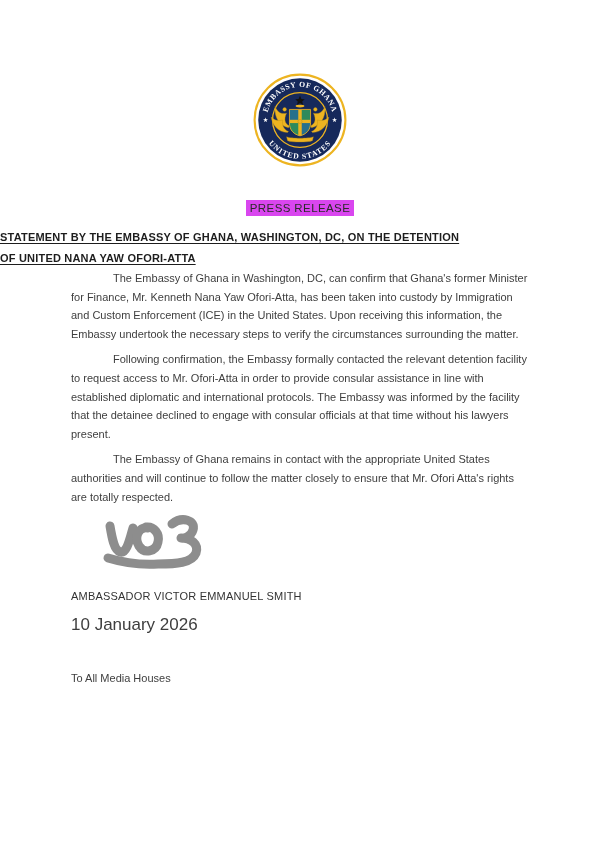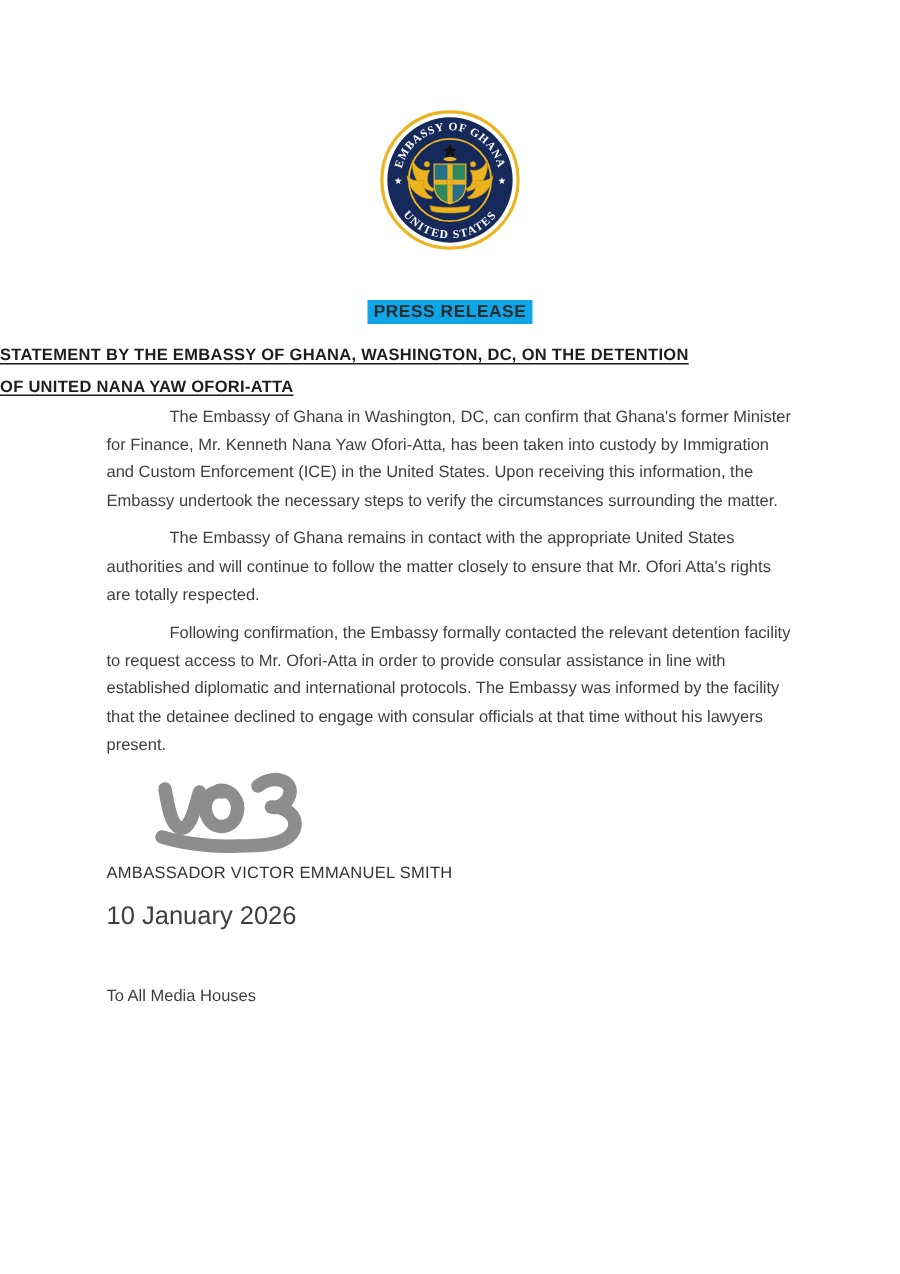--- a/index.html
+++ b/index.html
@@ -7,36 +7,36 @@
     width:600px; height:849px; background:#ffffff; position:relative;
     overflow:hidden; font-family:"Liberation Sans", sans-serif;
     color:#3e3e3e; margin:0 auto;
   }
   .seal-wrap { padding-top:72px; display:flex; justify-content:center; }
   .seal { width:96px; height:96px; display:block; }
   .seal-arc-text { font-family:"Liberation Serif", serif; font-weight:bold; fill:#ffffff; }
 
   .press-release-row { text-align:center; margin-top:30px; }
   .press-release {
-    display:inline-block; background:#0ea5e9; color:#2b2b2b;
-    font-size:11.5px; font-weight:bold; letter-spacing:0.4px;
+    display:inline-block; background:#d946ef; color:#2b2b2b;
+    font-size:11.5px; font-weight:normal; letter-spacing:0.4px;
     padding:1px 4px; line-height:14px;
   }
   .title {
     margin-top:11px; font-weight:bold;
     font-size:11px; line-height:21px; color:#1d1d1d; letter-spacing:0.2px;
   }
   .title .t-line { text-decoration:underline; text-underline-offset:2px; }
 
   .body-text { margin:0 71px 0 71px; font-size:11px; line-height:18.6px; color:#3e3e3e; }
   .body-text p { margin:0 0 7px 0; text-indent:42px; }
 
   .signature-svg { display:block; margin:1px 0 0 96px; }
 
-  .signatory { margin:3px 71px 0 71px; font-size:11px; color:#333333; letter-spacing:0.2px; }
+  .signatory { margin:17px 71px 0 71px; font-size:11px; color:#333333; letter-spacing:0.2px; }
   .date-line { margin:13px 71px 4px 71px; font-size:17px; color:#3e3e3e; }
   .recipient { margin:37px 71px 0 71px; font-size:11px; color:#3e3e3e; }
 </style>
 </head>
 <body>
 
 <div class="page">
 
   <div class="seal-wrap">
     <svg class="seal" viewBox="0 0 100 100" aria-hidden="true">
@@ -89,22 +89,22 @@
     <span class="press-release">PRESS RELEASE</span>
   </div>
 
   <div class="title">
     <div><span class="t-line">STATEMENT BY THE EMBASSY OF GHANA, WASHINGTON, DC, ON THE DETENTION</span></div>
     <div><span class="t-line">OF UNITED NANA YAW OFORI-ATTA</span></div>
   </div>
 
   <div class="body-text">
     <p>The Embassy of Ghana in Washington, DC, can confirm that Ghana's former Minister for Finance, Mr. Kenneth Nana Yaw Ofori-Atta, has been taken into custody by Immigration and Custom Enforcement (ICE) in the United States. Upon receiving this information, the Embassy undertook the necessary steps to verify the circumstances surrounding the matter.</p>
+    <p>Following confirmation, the Embassy formally contacted the relevant detention facility to request access to Mr. Ofori-Atta in order to provide consular assistance in line with established diplomatic and international protocols. The Embassy was informed by the facility that the detainee declined to engage with consular officials at that time without his lawyers present.</p>
     <p>The Embassy of Ghana remains in contact with the appropriate United States authorities and will continue to follow the matter closely to ensure that Mr. Ofori Atta's rights are totally respected.</p>
-    <p>Following confirmation, the Embassy formally contacted the relevant detention facility to request access to Mr. Ofori-Atta in order to provide consular assistance in line with established diplomatic and international protocols. The Embassy was informed by the facility that the detainee declined to engage with consular officials at that time without his lawyers present.</p>
   </div>
 
   <svg class="signature-svg" width="140" height="60" viewBox="0 0 140 60" aria-hidden="true">
     <g fill="none" stroke-width="9" stroke-linecap="round" stroke-linejoin="round" stroke="#8d8d8d">
       <path d="M14,13 C16,25 18,37 24,39 C31,41 34,25 37,15"></path>
       <path d="M52,15 C42,13 38,25 43,33 C48,41 60,39 62,29 C64,21 58,13 50,14"></path>
       <path d="M76,11 C86,3 100,7 97,17 C95,24 87,26 85,25 C95,25 103,31 100,40 C96,50 80,51 62,51 C45,52 25,49 12,45"></path>
     </g>
   </svg>
 

